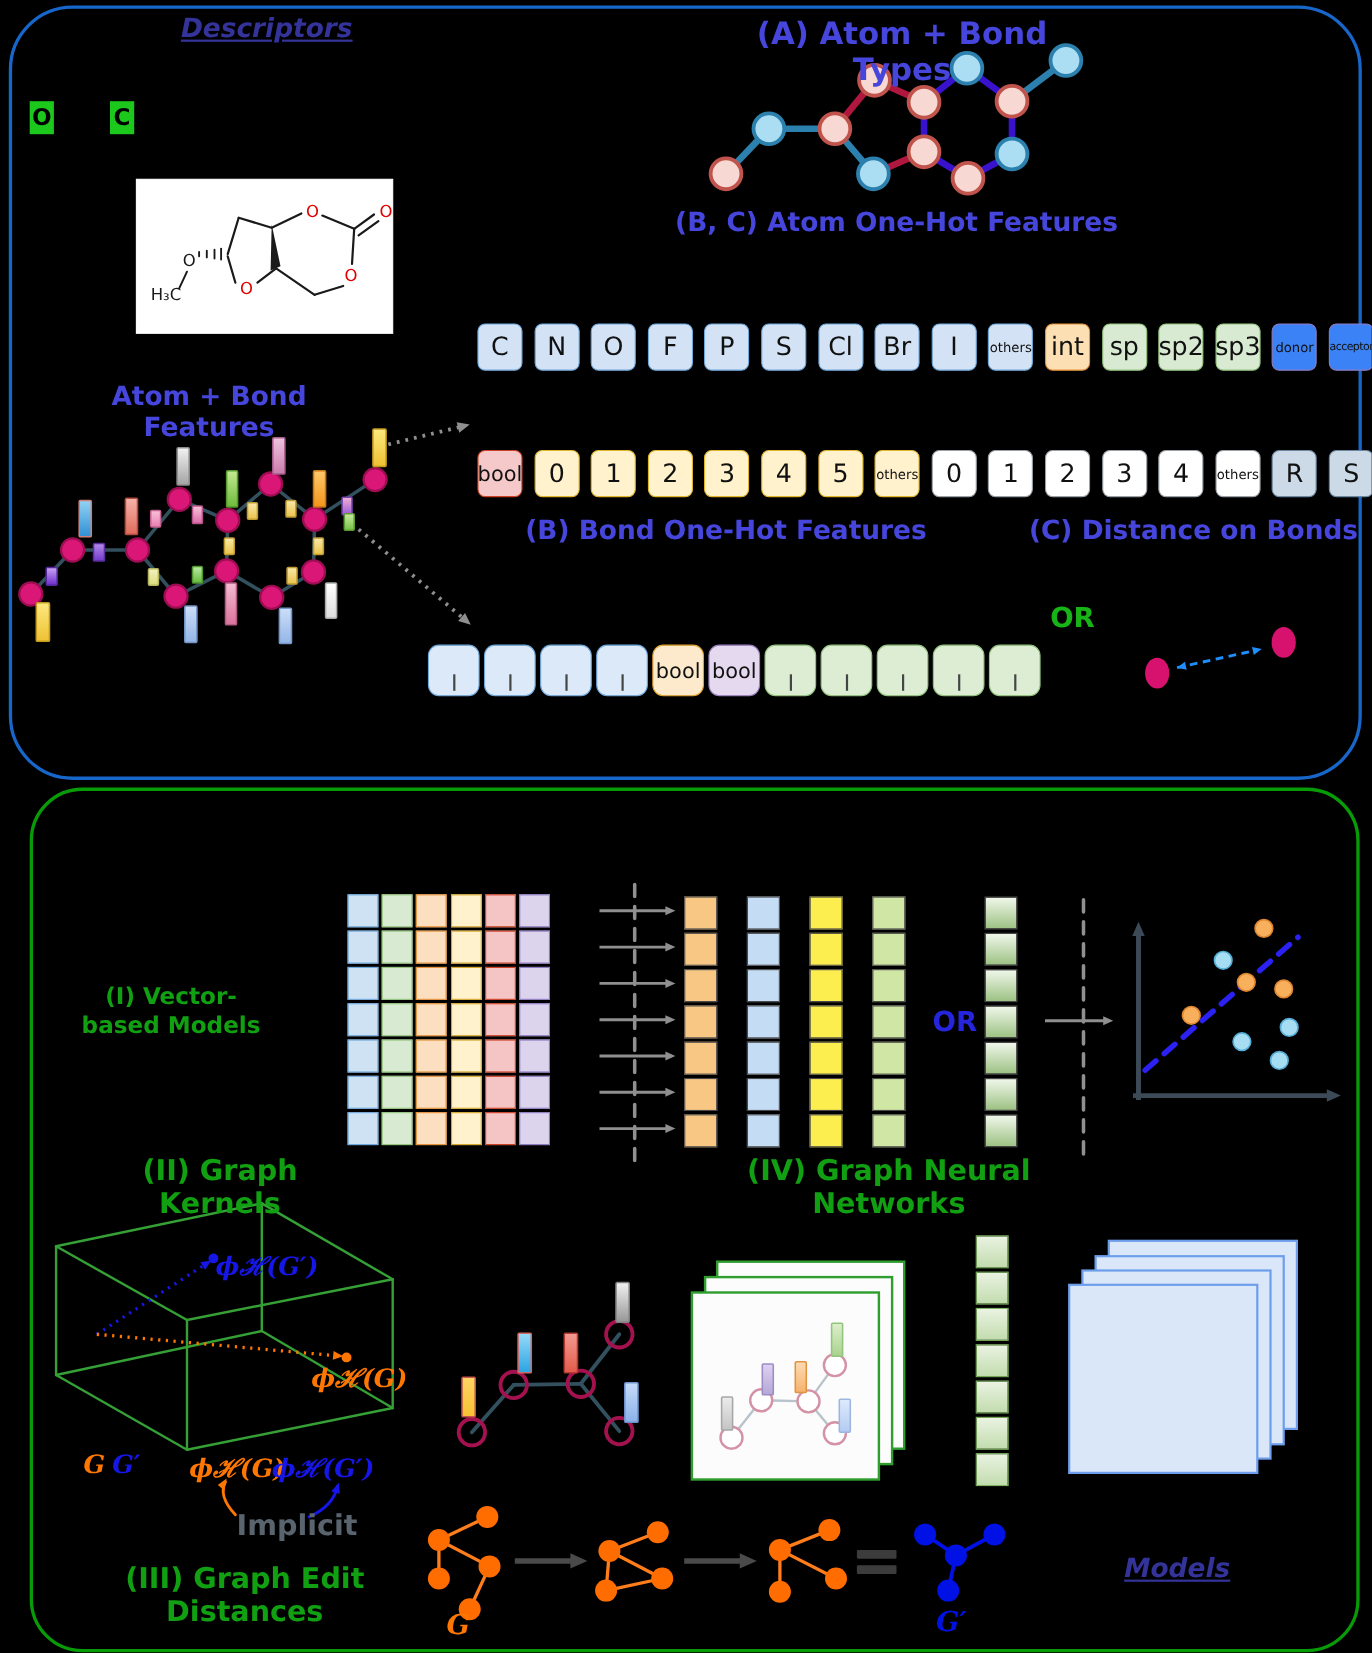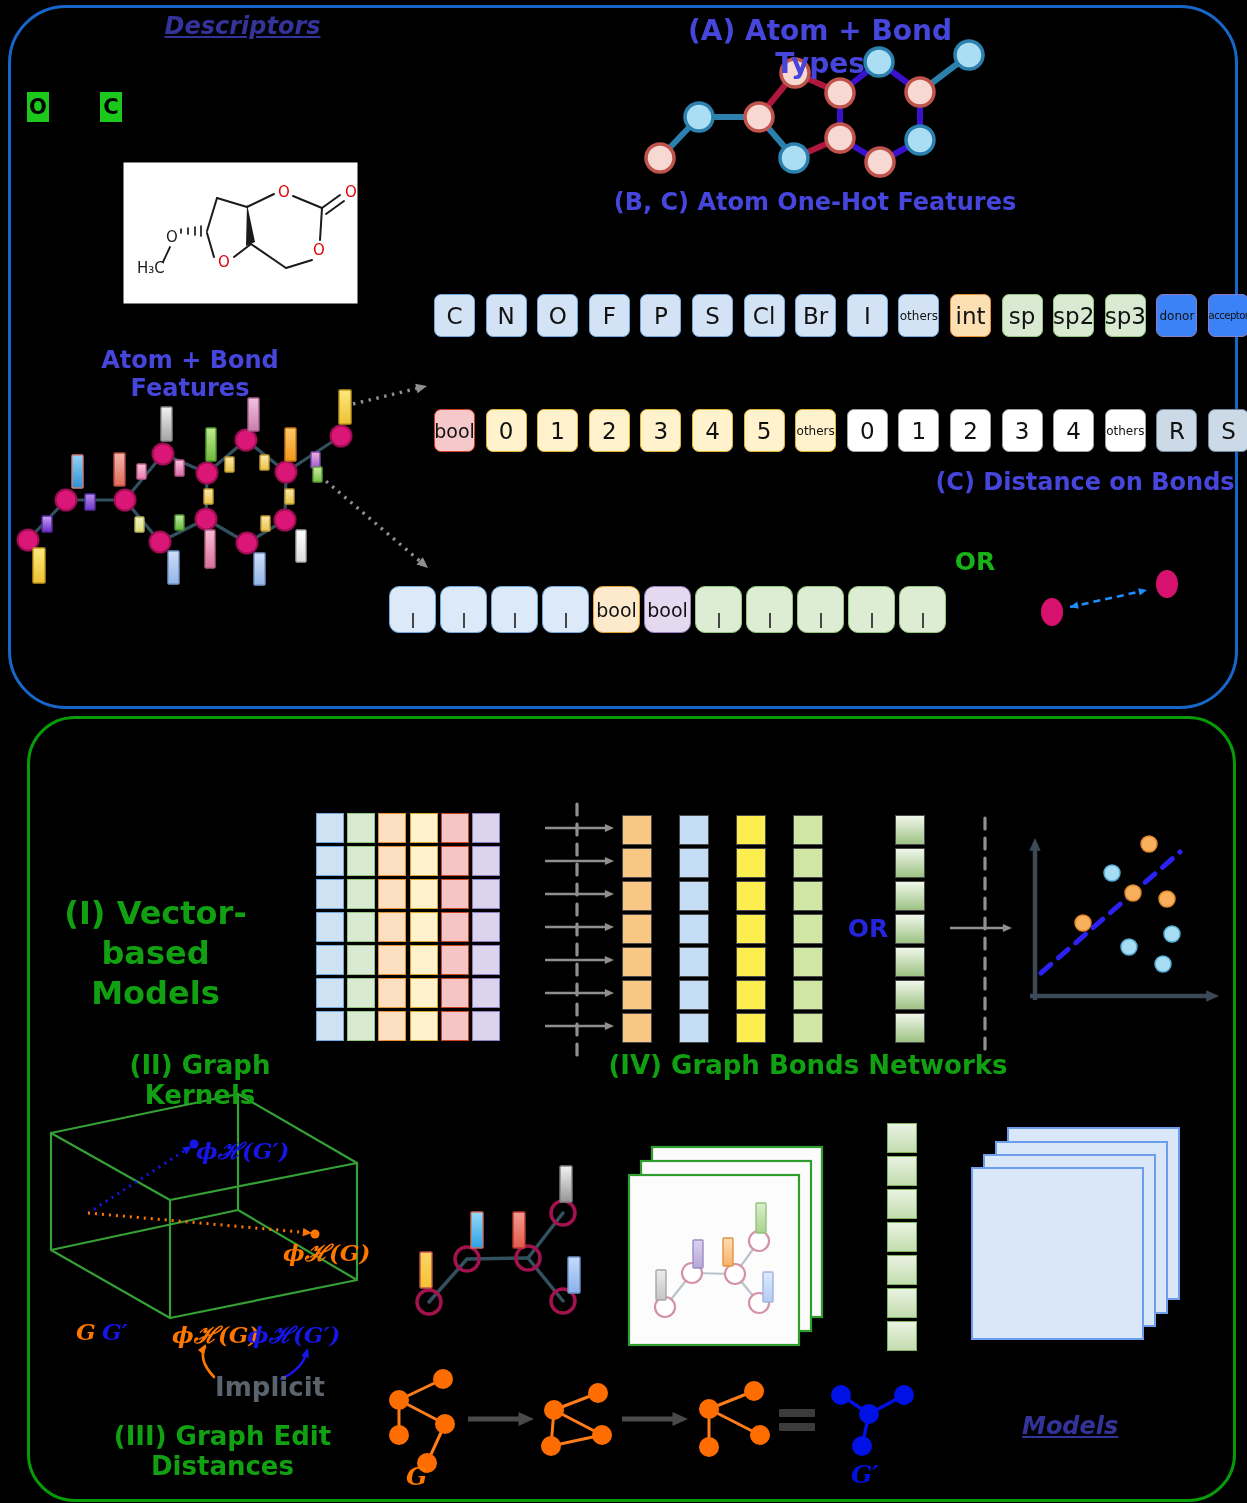--- a/index.html
+++ b/index.html
@@ -38,21 +38,21 @@
   .chip{position:absolute;z-index:4;width:22px;height:30px;background:#1dc81d;color:#000;
     font-weight:bold;font-size:21px;display:flex;align-items:center;justify-content:center;}
   #t-desc{left:155px;top:12px;width:175px;text-align:center;}
   #l-a{left:640px;top:14px;width:360px;font-size:28px}
   #l-bc{left:605px;top:188px;width:420px;font-size:24px}
   #l-abf{left:40px;top:346px;width:300px;font-size:24px}
   #l-b{left:475px;top:468px;width:370px;font-size:24px}
   #l-c{left:935px;top:468px;width:300px;font-size:24px}
   #l-or1{left:945px;top:547px;width:60px;font-size:25px;color:#17b317}
   #sm-o{left:27px;top:92px} #sm-c{left:100px;top:92px}
-  #l-i{left:48px;top:893px;width:215px;font-size:32px;line-height:1.25}
+  #l-i{left:48px;top:893px;width:215px;font-size:21px;line-height:1.25}
   #l-ii{left:70px;top:1050px;width:260px;font-size:26px}
   #l-iv{left:608px;top:1050px;width:400px;font-size:26px}
   #l-or2{left:838px;top:914px;width:60px;font-size:25px;color:#2525dd}
   #l-iii{left:50px;top:1421px;width:345px;font-size:26px}
   #l-impl{left:205px;top:1372px;width:130px;font-size:26px;color:#59646e;font-weight:bold;z-index:4;position:absolute;text-align:center}
   #t-models{left:1022px;top:1412px;width:125px;}
   #m-g{left:76px;top:1318px;color:#ff7700} #m-gp{left:102px;top:1318px;color:#1616e8}
   #m-pg{left:172px;top:1318px;color:#ff7700} #m-pgp{left:247px;top:1318px;color:#1616e8}
   #m-pgv{left:283px;top:1236px;color:#ff7700} #m-pgpv{left:196px;top:1134px;color:#1616e8}
   #m-gedg{left:406px;top:1462px;color:#ff7700;font-size:25px}
@@ -720,31 +720,32 @@
       <div class="obox bgx" style="left: 899px; top: 586px; width: 47px; height: 47px;">
         <span></span>
         <i class="tick"></i>
       </div>
     </div>
 
   <div id="t-desc" class="title">Descriptors</div>
   <div id="l-a" class="lbl">(A) Atom + Bond Types</div>
   <div id="l-bc" class="lbl">(B, C) Atom One-Hot Features</div>
   <div id="l-abf" class="lbl">Atom + Bond Features</div>
+  <div id="l-b" class="lbl">(B) Bond One-Hot Features</div>
   <div id="l-c" class="lbl">(C) Distance on Bonds</div>
   <div id="l-or1" class="lbl">OR</div>
   <div id="sm-o" class="chip">O</div>
   <div id="sm-c" class="chip">C</div>
 
   <div id="l-i" class="lbl green">
     <div>(I) Vector-</div>
     <div>based Models</div>
   </div>
   <div id="l-ii" class="lbl green">(II) Graph Kernels</div>
-  <div id="l-iv" class="lbl green">(IV) Graph Bonds Networks</div>
+  <div id="l-iv" class="lbl green">(IV) Graph Neural Networks</div>
   <div id="l-or2" class="lbl">OR</div>
   <div id="l-iii" class="lbl green">(III) Graph Edit Distances</div>
   <div id="l-impl">Implicit</div>
   <div id="t-models" class="title">Models</div>
 
   <div id="m-g" class="math">G</div>
   <div id="m-gp" class="math">G′</div>
   <div id="m-pg" class="math">ϕℋ(G)</div>
   <div id="m-pgp" class="math">ϕℋ(G′)</div>
   <div id="m-pgv" class="math">ϕℋ(G)</div>

